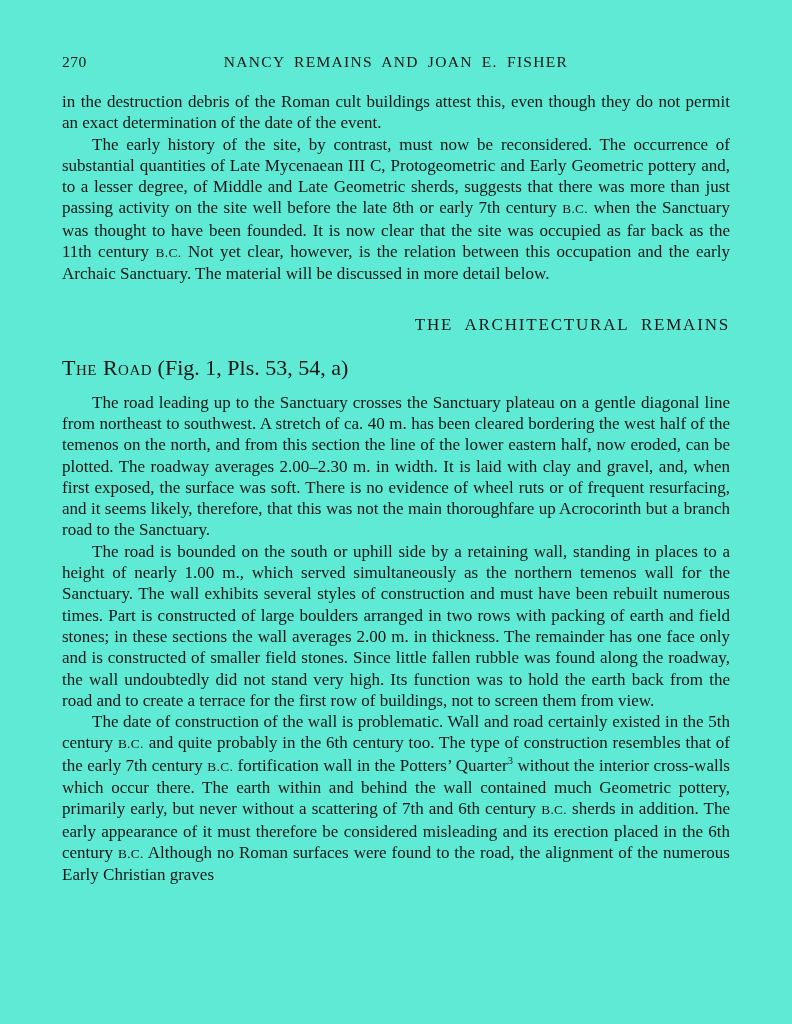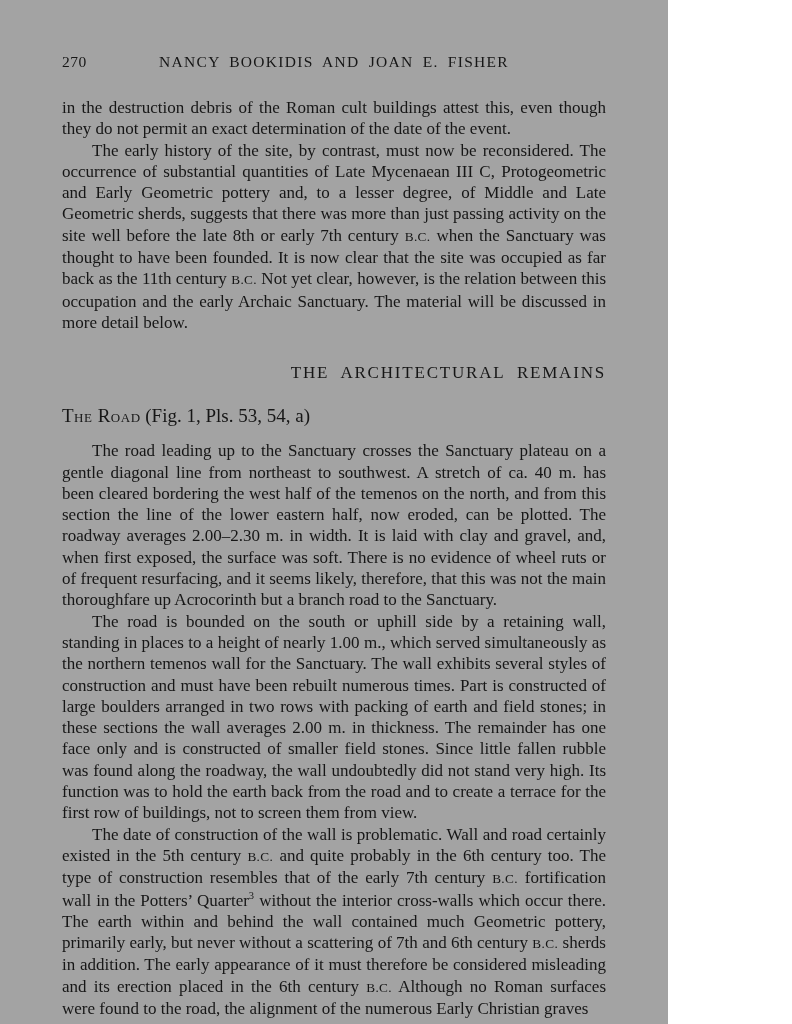--- a/index.html
+++ b/index.html
@@ -1,18 +1,18 @@
 <!DOCTYPE html>
 <html><head>
 <meta charset="utf-8">
 <style>
   html, body { margin: 0; padding: 0; background: #ffffff; }
   .page {
-    width: 668px; height: 1024px;
-    background: #a3a3a3;
+    width: 792px; height: 1024px;
+    background: #5eead4;
     color: #161616;
     font-family: "Liberation Serif", serif;
     box-sizing: border-box;
     padding: 52px 62px 0 62px;
     position: relative;
     overflow: hidden;
   }
   .page-header {
     position: relative;
     height: 20px;
@@ -23,38 +23,38 @@
   .page-number {
     position: absolute; left: 0; top: 0;
     letter-spacing: 0.5px;
   }
   .running-head {
     letter-spacing: 1.3px;
     word-spacing: 4px;
     white-space: nowrap;
   }
   .article-body {
-    margin-top: 25px;
+    margin-top: 19px;
     font-size: 17px;
     line-height: 21.3px;
     text-align: justify;
   }
   p.para { margin: 0; }
   p.indent { text-indent: 30px; }
   .section-heading {
     text-align: right;
     font-size: 17px;
     font-weight: 400;
     letter-spacing: 1.8px;
     word-spacing: 6px;
     margin: 29px 0 0 0;
     line-height: 22px;
   }
   .subsection-heading {
-    font-size: 19px;
+    font-size: 22px;
     font-weight: 400;
     margin: 21px 0 13px 0;
     line-height: 22px;
     text-align: left;
   }
   .smallcaps { font-variant: small-caps; letter-spacing: 0.5px; }
   .sc { font-size: 0.78em; letter-spacing: 0.4px; }
   .sup { vertical-align: super; font-size: 0.62em; line-height: 0; }
   .it { }
   .footnote {
@@ -65,21 +65,21 @@
   }
   .footnote p.para { text-indent: 25px; }
 </style>
 </head>
 <body>
 
 <div class="page">
 
   <div class="page-header">
     <span class="page-number">270</span>
-    <span class="running-head">NANCY BOOKIDIS AND JOAN E. FISHER</span>
+    <span class="running-head">NANCY REMAINS AND JOAN E. FISHER</span>
   </div>
 
   <div class="article-body">
 
     <div>
         <p class="para"><span>in the destruction debris of the Roman cult buildings attest this, even though they do not permit an exact determination of the date of the event.</span></p>
         <p class="para indent"><span>The early history of the site, by contrast, must now be reconsidered. The occurrence of substantial quantities of Late Mycenaean III C, Protogeometric and Early Geometric pottery and, to a lesser degree, of Middle and Late Geometric sherds, suggests that there was more than just passing activity on the site well before the late 8th or early 7th century </span><span class="sc">B.C.</span><span> when the Sanctuary was thought to have been founded. It is now clear that the site was occupied as far back as the 11th century </span><span class="sc">B.C.</span><span> Not yet clear, however, is the relation between this occupation and the early Archaic Sanctuary. The material will be discussed in more detail below.</span></p>
       </div>
 
     <h2 class="section-heading">THE ARCHITECTURAL REMAINS</h2>

